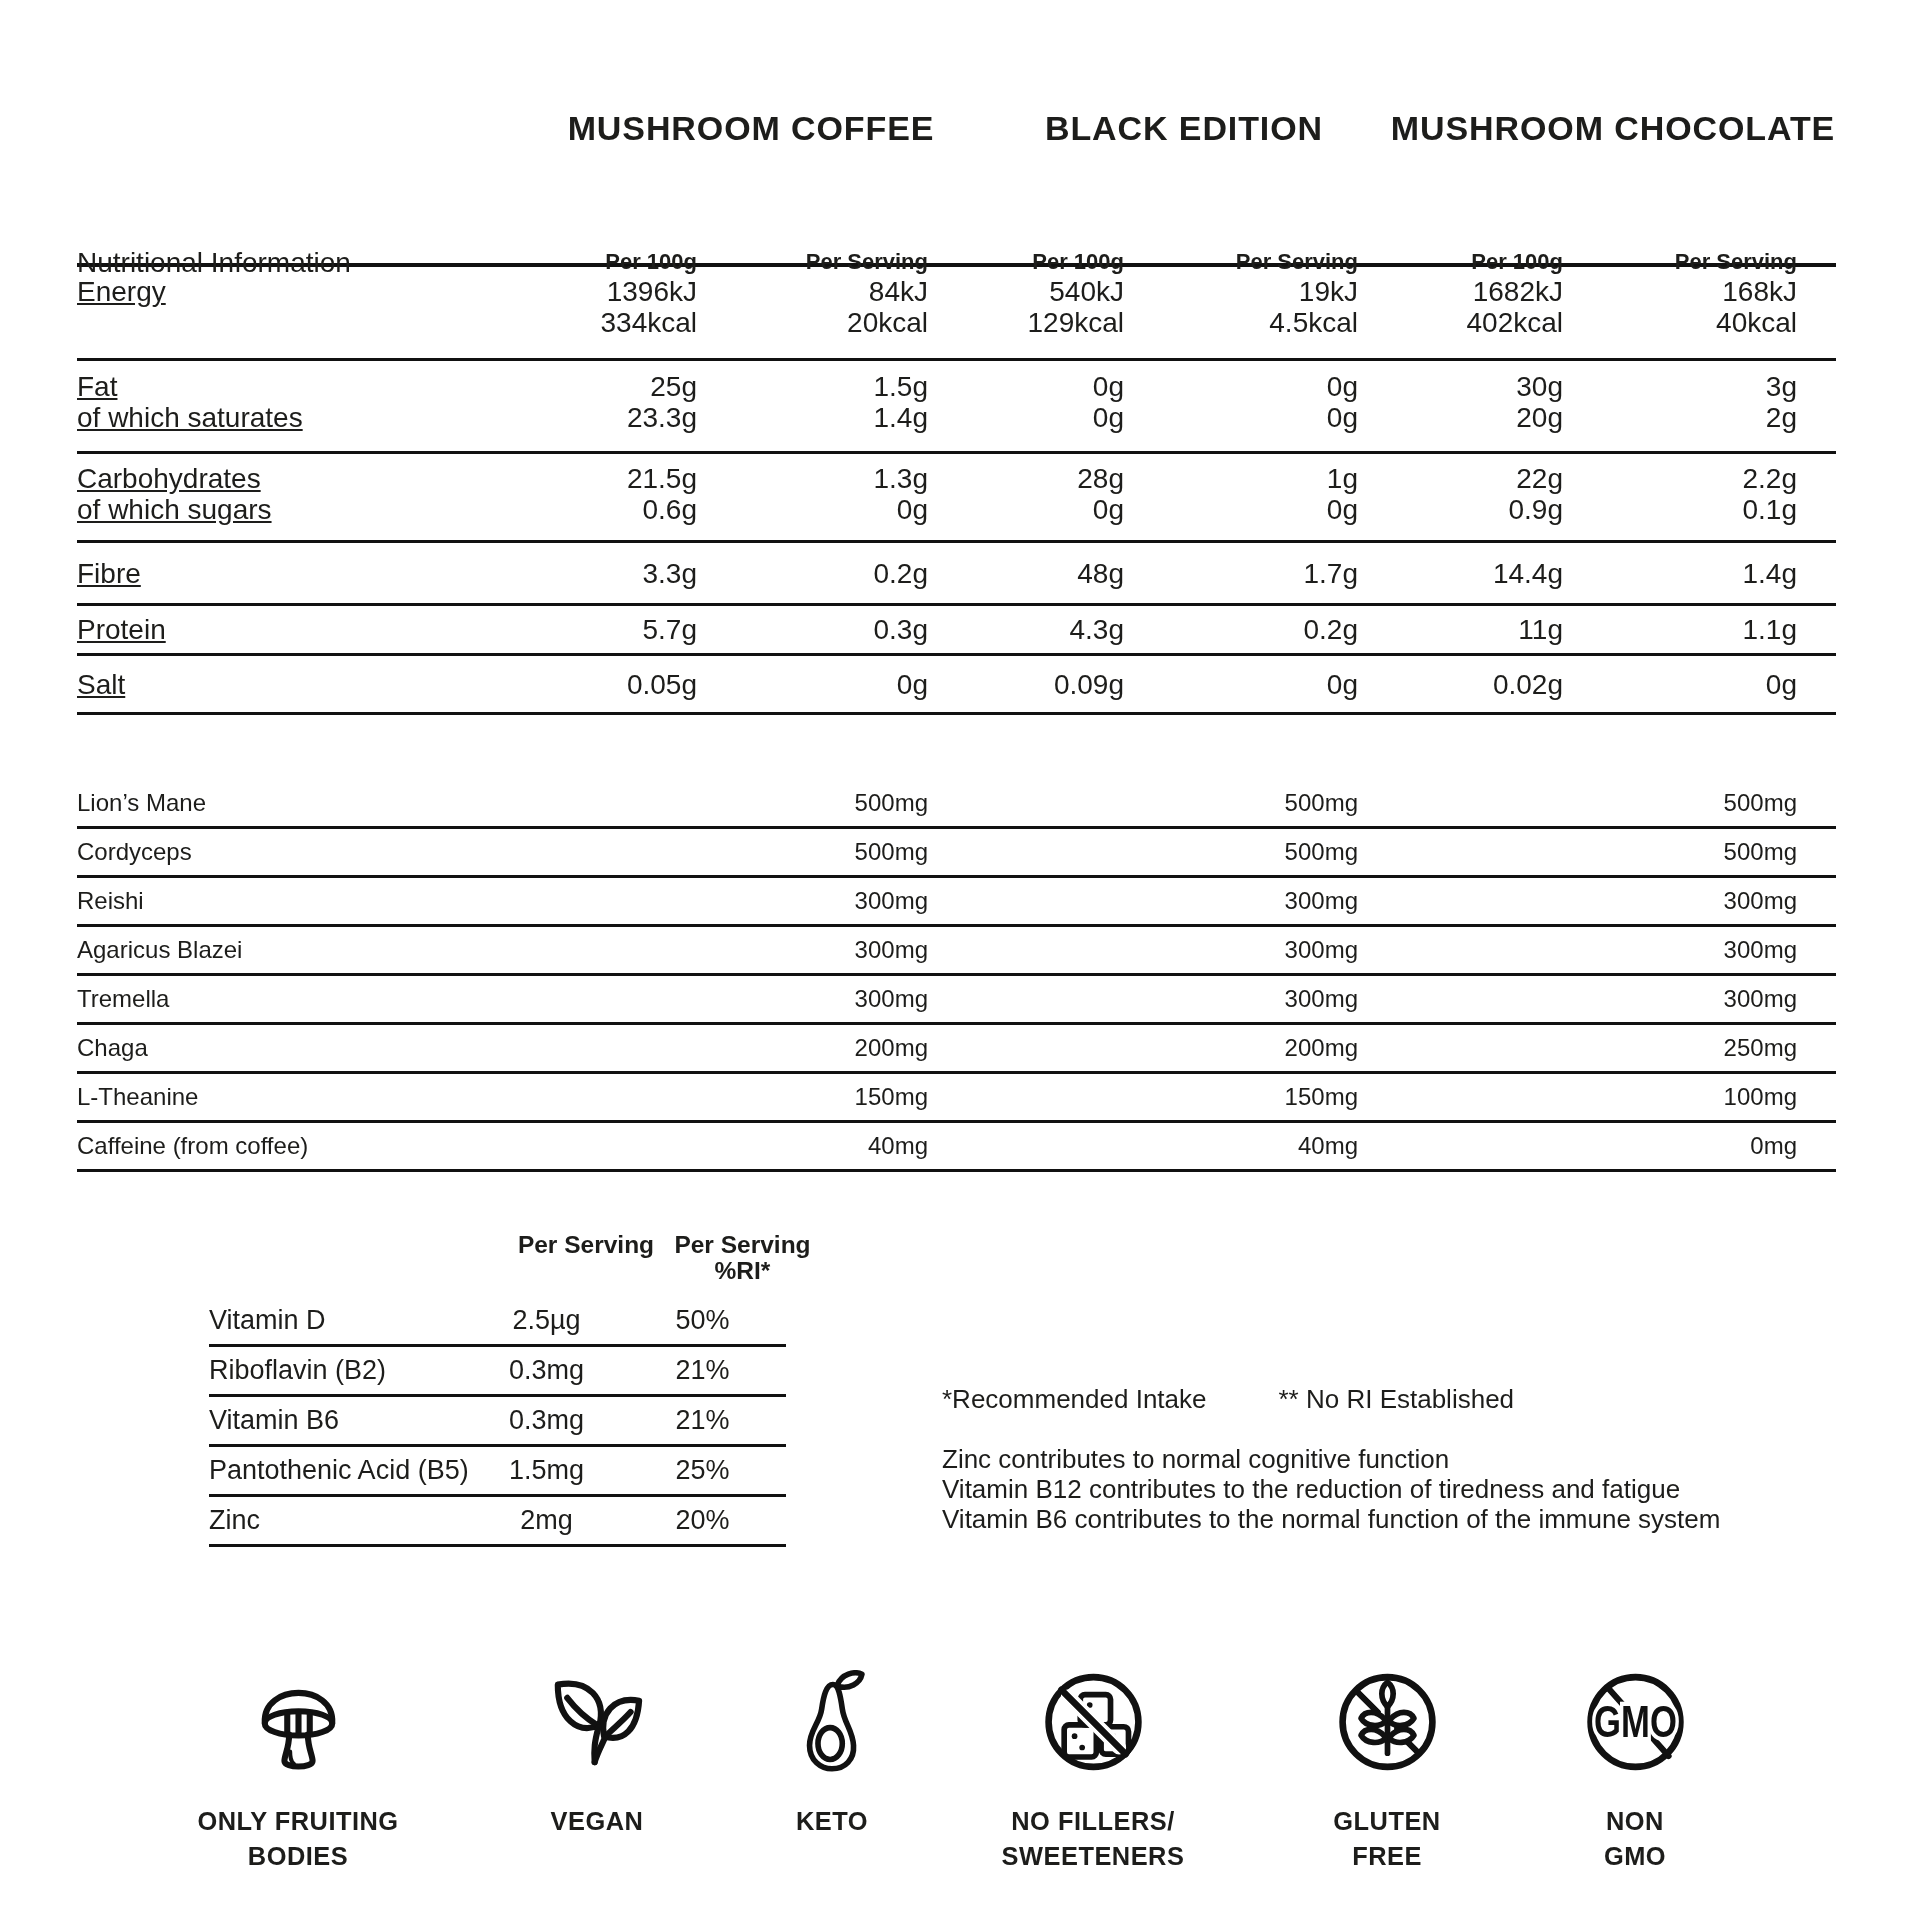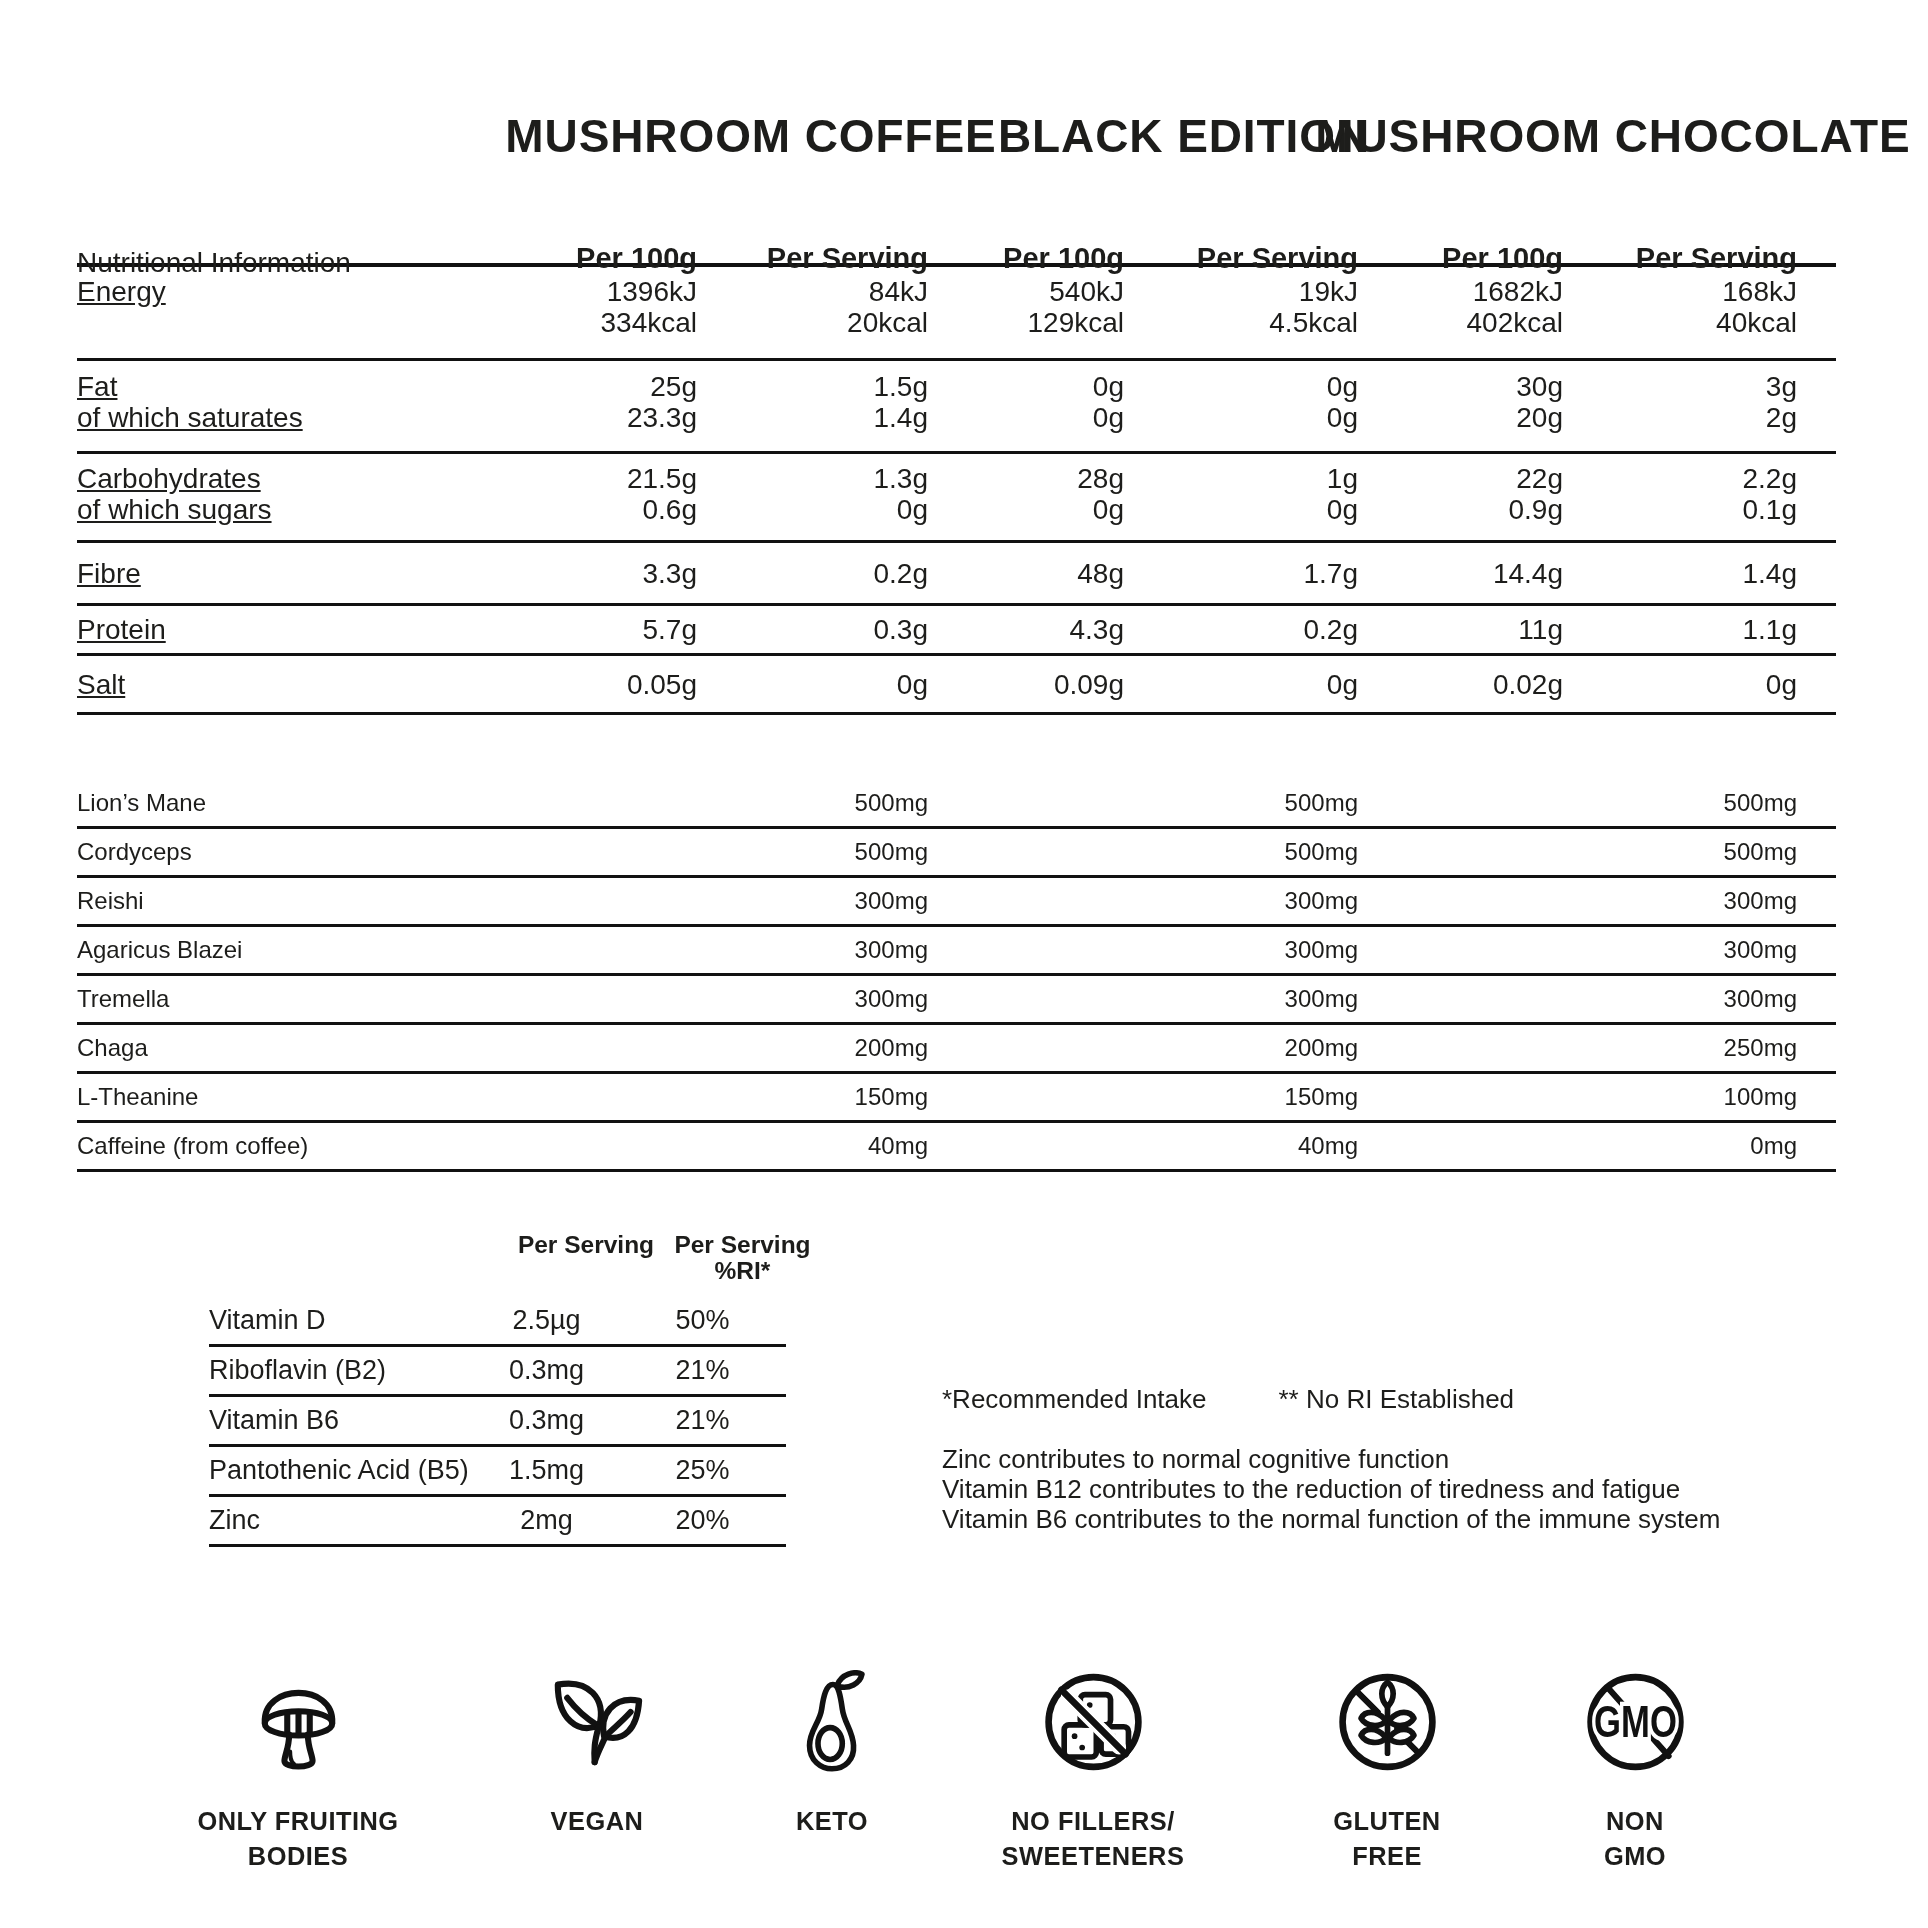--- a/index.html
+++ b/index.html
@@ -11,30 +11,30 @@
   body{
     position:relative;
     width:1928px;height:1928px;
     font-family:"Liberation Sans","DejaVu Sans",sans-serif;
     color:var(--text);
     overflow:hidden;
   }
   
   .title{
     position:absolute;top:109px;transform:translateX(-50%);
-    font-size:46px;font-weight:bold;letter-spacing:0.9px;white-space:nowrap;
+    font-size:34px;font-weight:bold;letter-spacing:0.9px;white-space:nowrap;
   }
   
   .ngrid{
     display:grid;
     grid-template-columns:405px 215px 231px 196px 234px 205px 234px 40px;
   }
   .ntable{position:absolute;left:77px;top:205px;width:1759px;}
   .nt-header{align-items:end;height:58px;}
-  .nt-header .hcell{font-size:29px;font-weight:bold;text-align:right;padding-bottom:6px;white-space:nowrap;}
+  .nt-header .hcell{font-size:22px;font-weight:bold;text-align:right;padding-bottom:6px;white-space:nowrap;}
   .nt-header .hlabel{font-size:28px;padding-bottom:2px;white-space:nowrap;margin-top:42px;}
   .nt-body{border-top:4.7px solid var(--rule);}
   .nrow{border-bottom:3.8px solid var(--rule);font-size:28px;line-height:31px;}
   .nrow .lab{text-align:left;white-space:pre-line;text-decoration:underline;}
   .nrow .val{text-align:right;white-space:pre-line;}
   .r2{align-items:start;padding-top:9.4px;}
   .nt-body .nrow:nth-child(1){height:82px;}   
   .nt-body .nrow:nth-child(2){height:80px;}
   .nt-body .nrow:nth-child(3){height:77px;}
   .nt-body .nrow:nth-child(4){height:60px;}

